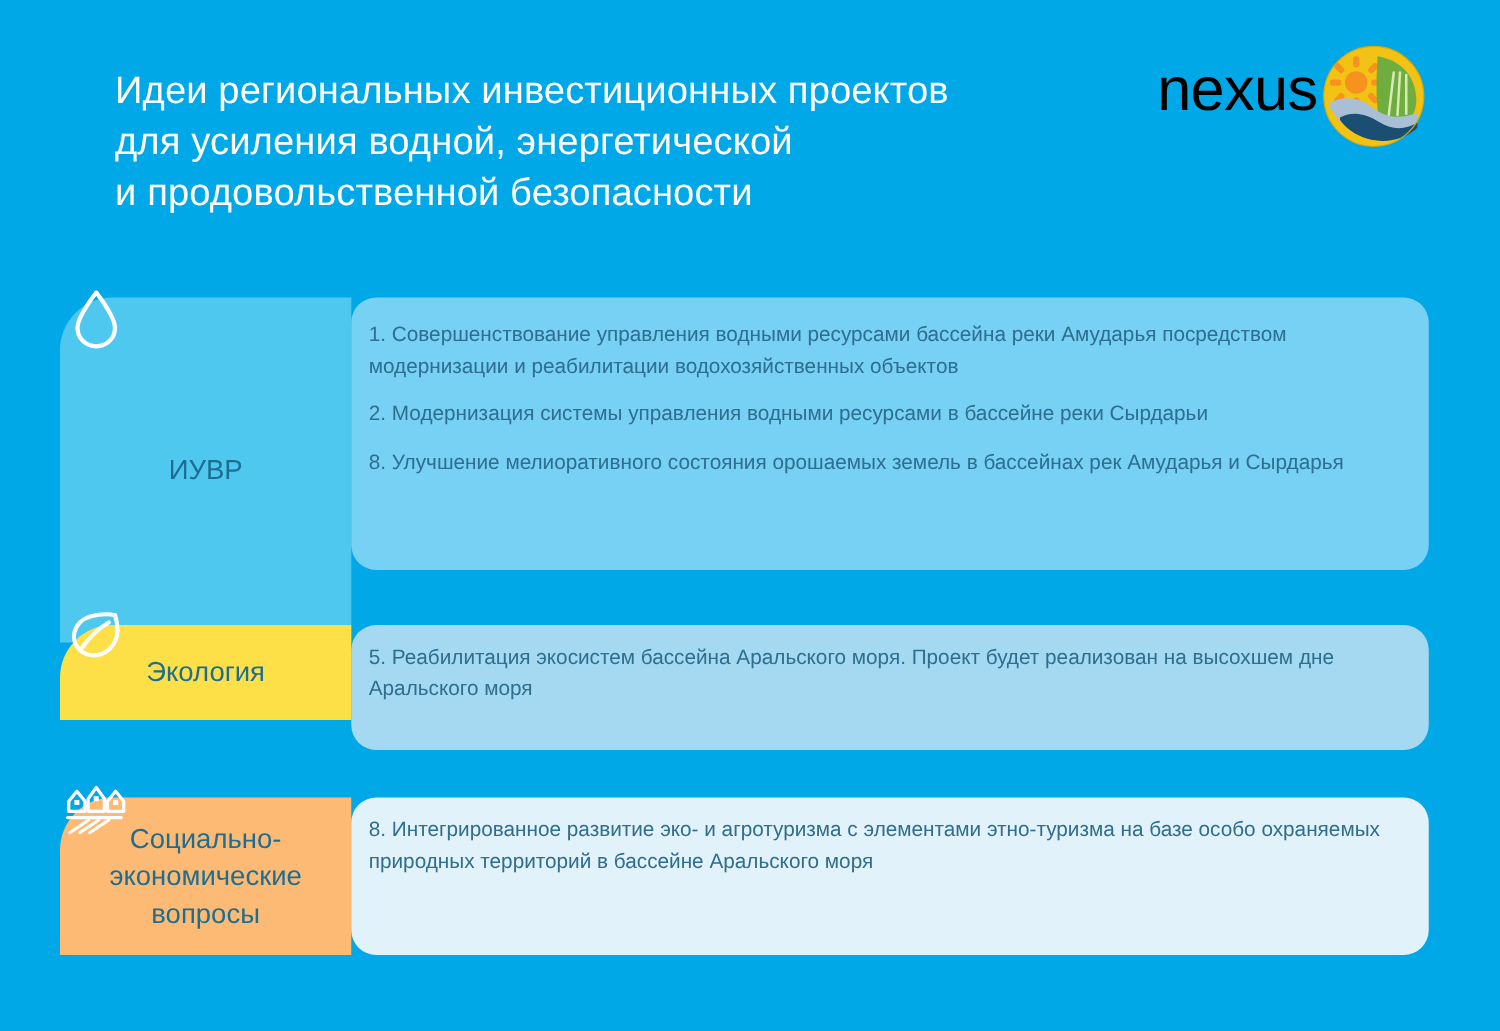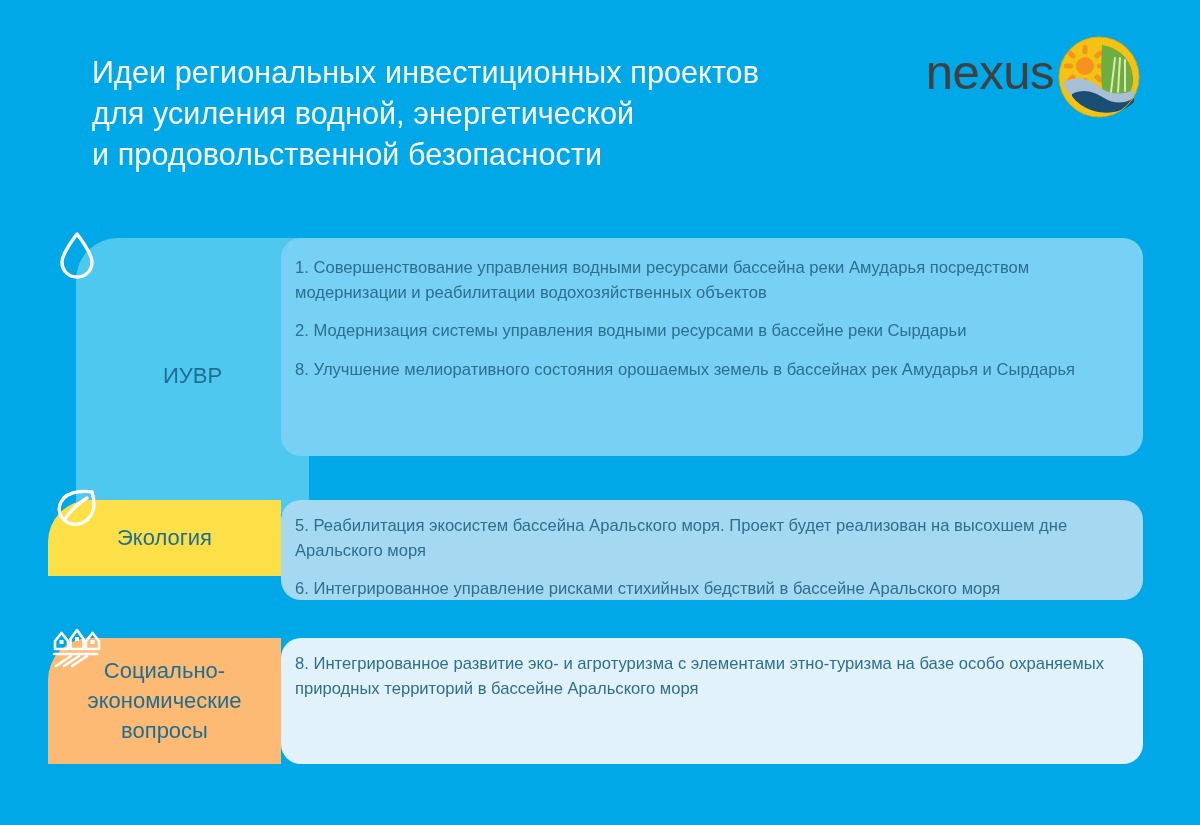--- a/index.html
+++ b/index.html
@@ -40,21 +40,21 @@
     position: absolute;
     right: 28px;
     top: 34px;
     width: 248px;
     height: 88px;
   }
   .logo-word {
     position: absolute;
     right: 86px;
     top: 10px;
-    color: #404040;
+    color: #000000;
     font-size: 49px;
     line-height: 56px;
     font-weight: 400;
     letter-spacing: -0.5px;
   }
   .logo-mark {
     position: absolute;
     right: 0px;
     top: 2px;
     width: 82px;
@@ -98,21 +98,21 @@
     color: #2E6E8E;
     font-size: 16.6px;
     line-height: 24.5px;
     margin-bottom: 14px;
     font-weight: 400;
   }
   .item:last-child { margin-bottom: 0; }
 
   
   #block-iuvr { top: 238px; height: 218px; }
-  #block-iuvr .block-label { height: 276px; background: #4FC8F0; margin-left: 28px; }
+  #block-iuvr .block-label { height: 276px; background: #4FC8F0; }
   #block-iuvr .block-body  { height: 218px; background: #76D1F4; }
 
   #block-ecology { top: 500px; height: 100px; }
   #block-ecology .block-label { height: 76px; background: #fde047; }
   #block-ecology .block-body  { height: 100px; background: #A5D9F2; padding-top: 14px; }
 
   #block-social { top: 638px; height: 126px; }
   #block-social .block-label { height: 126px; background: #fdba74; }
   #block-social .block-body  { height: 126px; background: #E2F2FA; padding-top: 14px; }
 
@@ -190,21 +190,20 @@
     <path d="M20 4 C20 4 5 23 5 32 C5 41 11.7 47 20 47 C28.3 47 35 41 35 32 C35 23 20 4 20 4 Z" fill="none" stroke="#FFFFFF" stroke-width="3.4" stroke-linejoin="round"></path>
   </svg>
 </div>
 
 <div class="block" id="block-ecology">
   <div class="block-label">
     <div class="block-label-text">Экология</div>
   </div>
   <div class="block-body">
     <div class="item">5. Реабилитация экосистем бассейна Аральского моря. Проект будет реализован на высохшем дне Аральского моря</div>
-    <div class="item">6. Интегрированное управление рисками стихийных бедствий в бассейне Аральского моря</div>
   </div>
 </div>
 <div class="icon-badge" id="icon-leaf">
   <svg width="46" height="46" viewBox="0 0 46 46">
     <path d="M38 6 C38 6 14 2 7 16 C2 26 8 36 18 38 C30 40 40 30 40 18 C40 12 38 6 38 6 Z" fill="none" stroke="#FFFFFF" stroke-width="3.3" stroke-linejoin="round"></path>
     <path d="M33 12 C26 16 18 23 11 33" fill="none" stroke="#FFFFFF" stroke-width="3.3" stroke-linecap="round"></path>
   </svg>
 </div>
 
 <div class="block" id="block-social">

